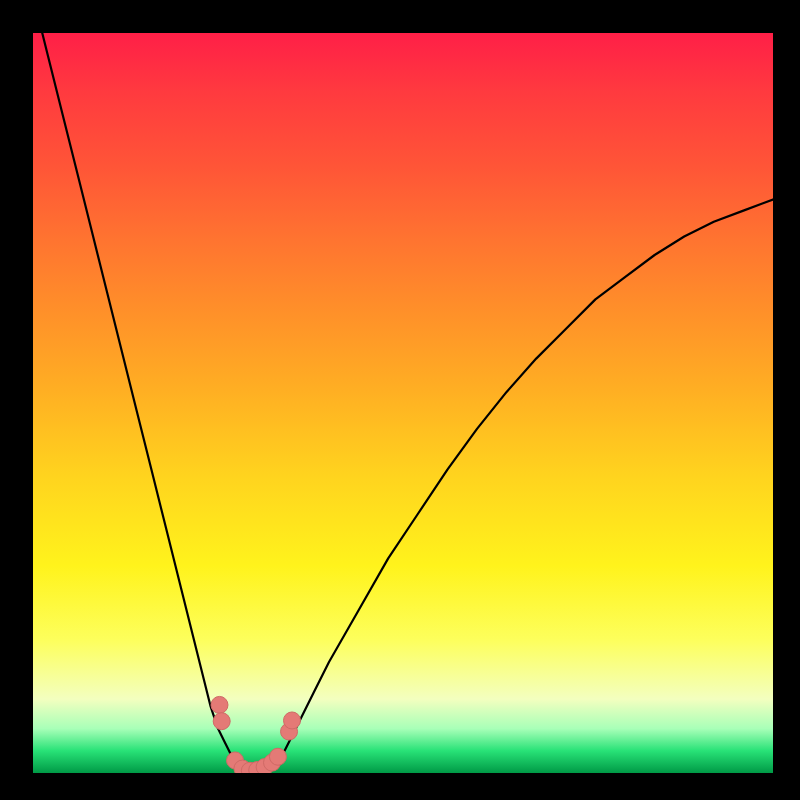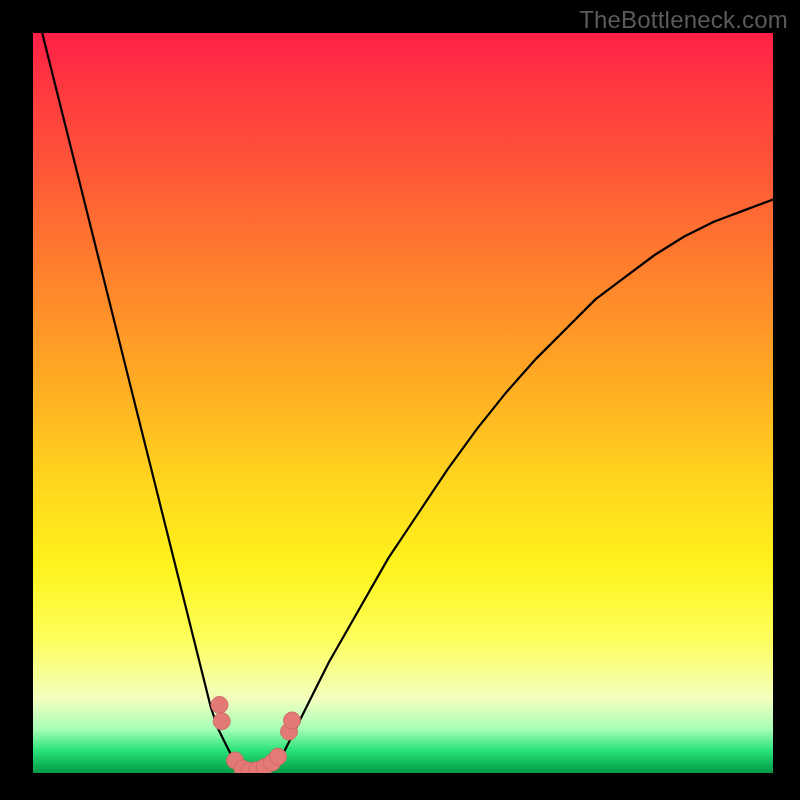--- a/index.html
+++ b/index.html
@@ -75,14 +75,13 @@
           <circle cx="224.22" cy="737.04" r="8.5" fill="#e47a76" stroke="#cf6a66" stroke-width="1"></circle>
           <circle cx="231.62" cy="734.08" r="8.5" fill="#e47a76" stroke="#cf6a66" stroke-width="1"></circle>
           <circle cx="239.02" cy="729.64" r="8.5" fill="#e47a76" stroke="#cf6a66" stroke-width="1"></circle>
           <circle cx="244.94" cy="723.72" r="8.5" fill="#e47a76" stroke="#cf6a66" stroke-width="1"></circle>
           <circle cx="256.04" cy="698.56" r="8.5" fill="#e47a76" stroke="#cf6a66" stroke-width="1"></circle>
           <circle cx="259.00" cy="687.46" r="8.5" fill="#e47a76" stroke="#cf6a66" stroke-width="1"></circle>
         </g>
     </svg>
 
   </div>
-  <div class="watermark">TheBottleneck.com</div>
 </div>
 
 </body></html>

